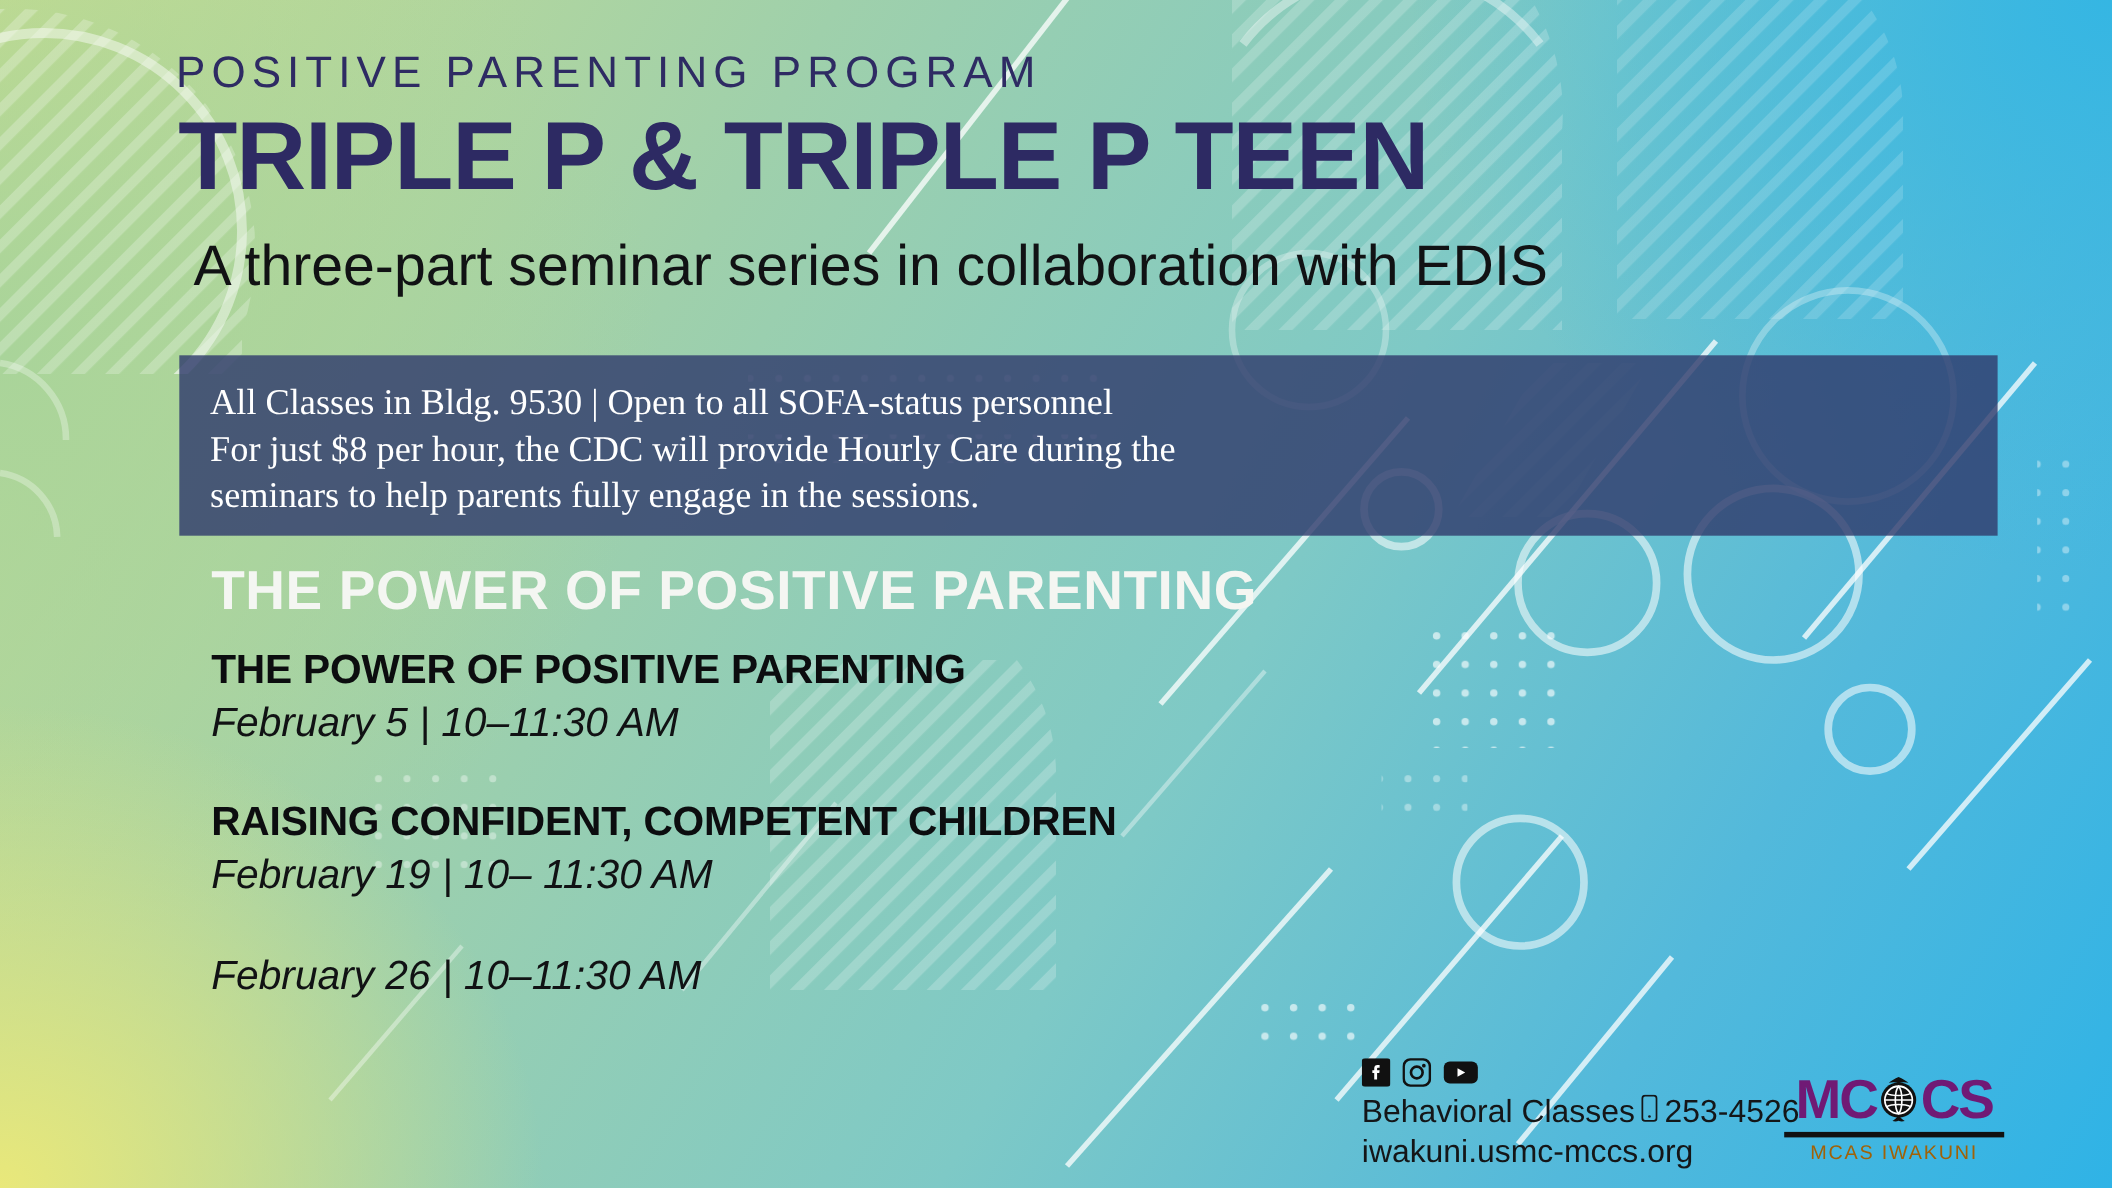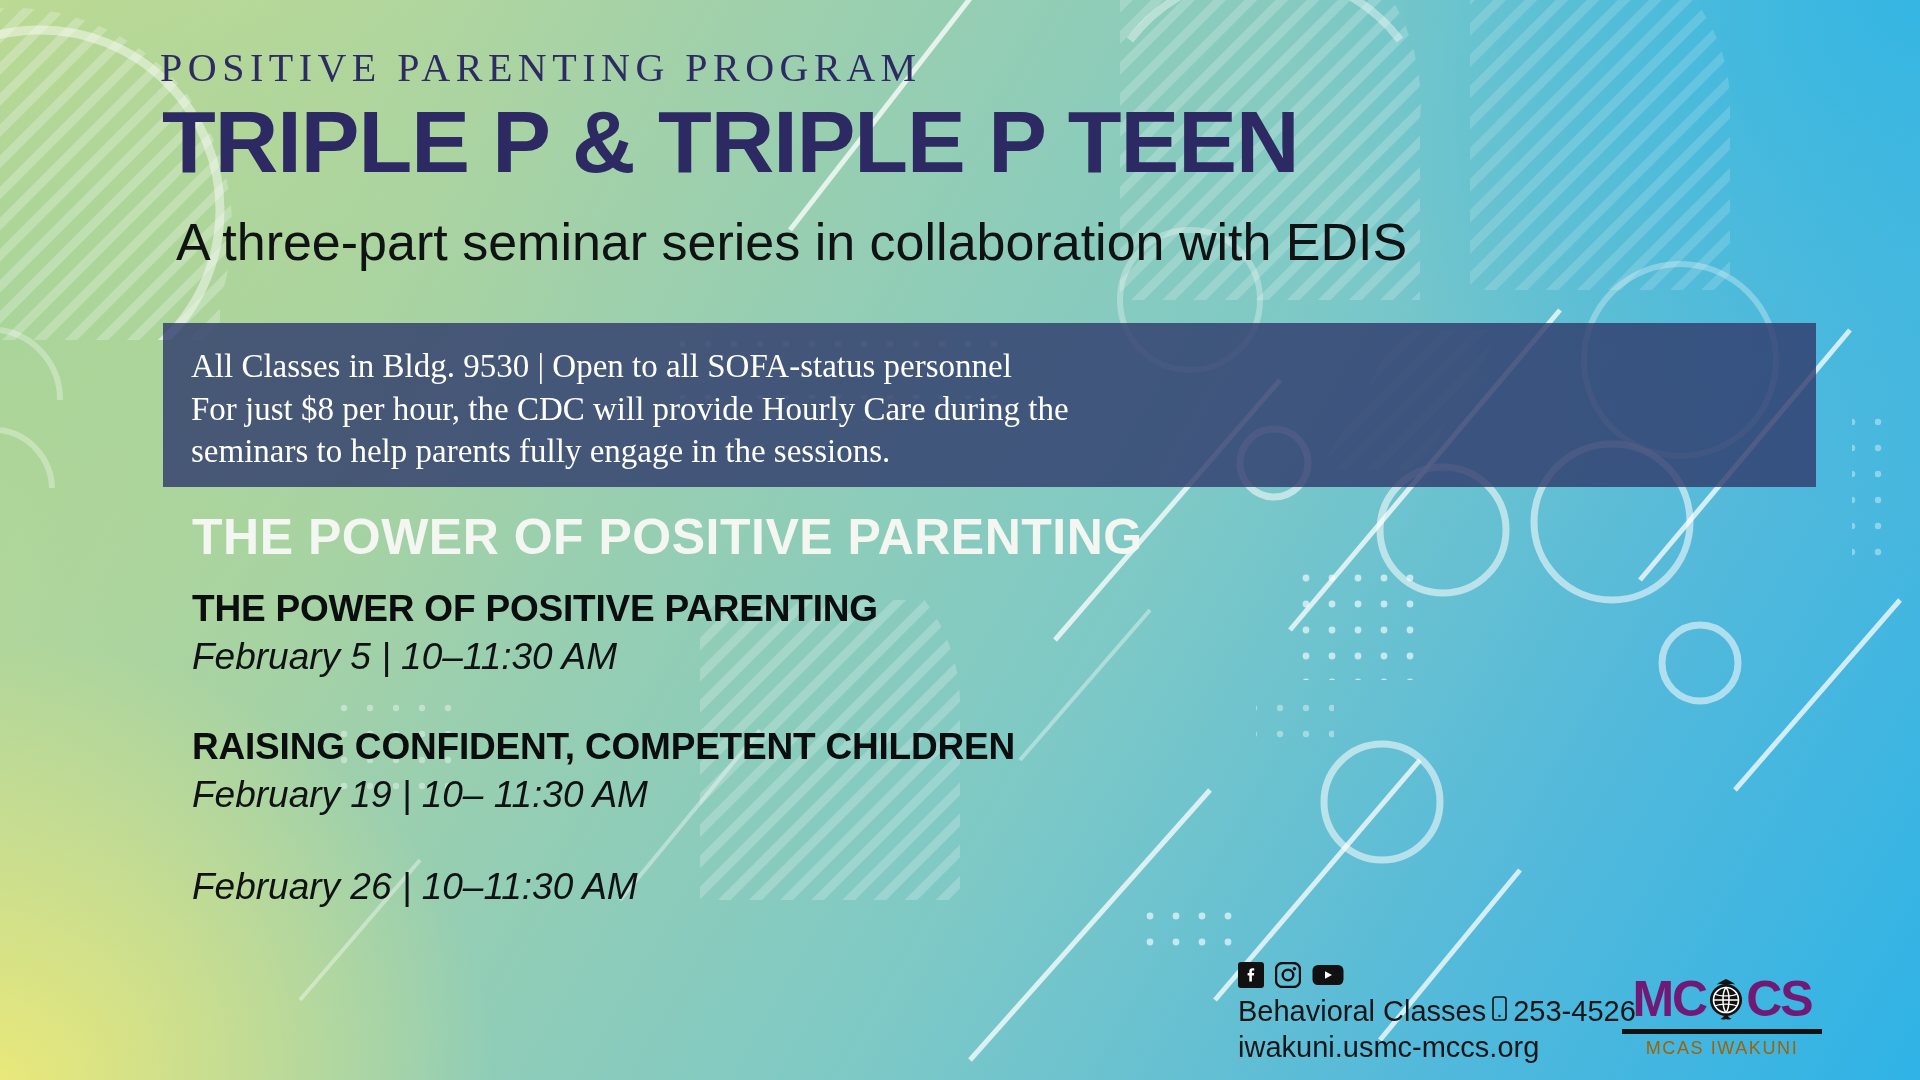--- a/index.html
+++ b/index.html
@@ -18,21 +18,21 @@
   .deco { position:absolute; inset:0; overflow:hidden; pointer-events:none; }
   .deco svg { position:absolute; inset:0; }
 
   
   .content { position:relative; z-index:5; width:1920px; height:1080px; }
 
   .eyebrow {
     position:absolute; left:160px; top:44px;
     font-size:40px; font-weight:300; letter-spacing:5.5px;
     color:#2e2b63; white-space:nowrap;
-    font-family:Liberation Serif, serif;
+    font-family:Liberation Sans, sans-serif;
   }
   .headline {
     position:absolute; left:162px; top:98px;
     font-size:88px; font-weight:bold; letter-spacing:-1px;
     color:#2d2a63; white-space:nowrap; line-height:1;
   }
   .subhead {
     position:absolute; left:176px; top:216px;
     font-size:52px; font-weight:400; color:#111214;
     white-space:nowrap; line-height:1;

